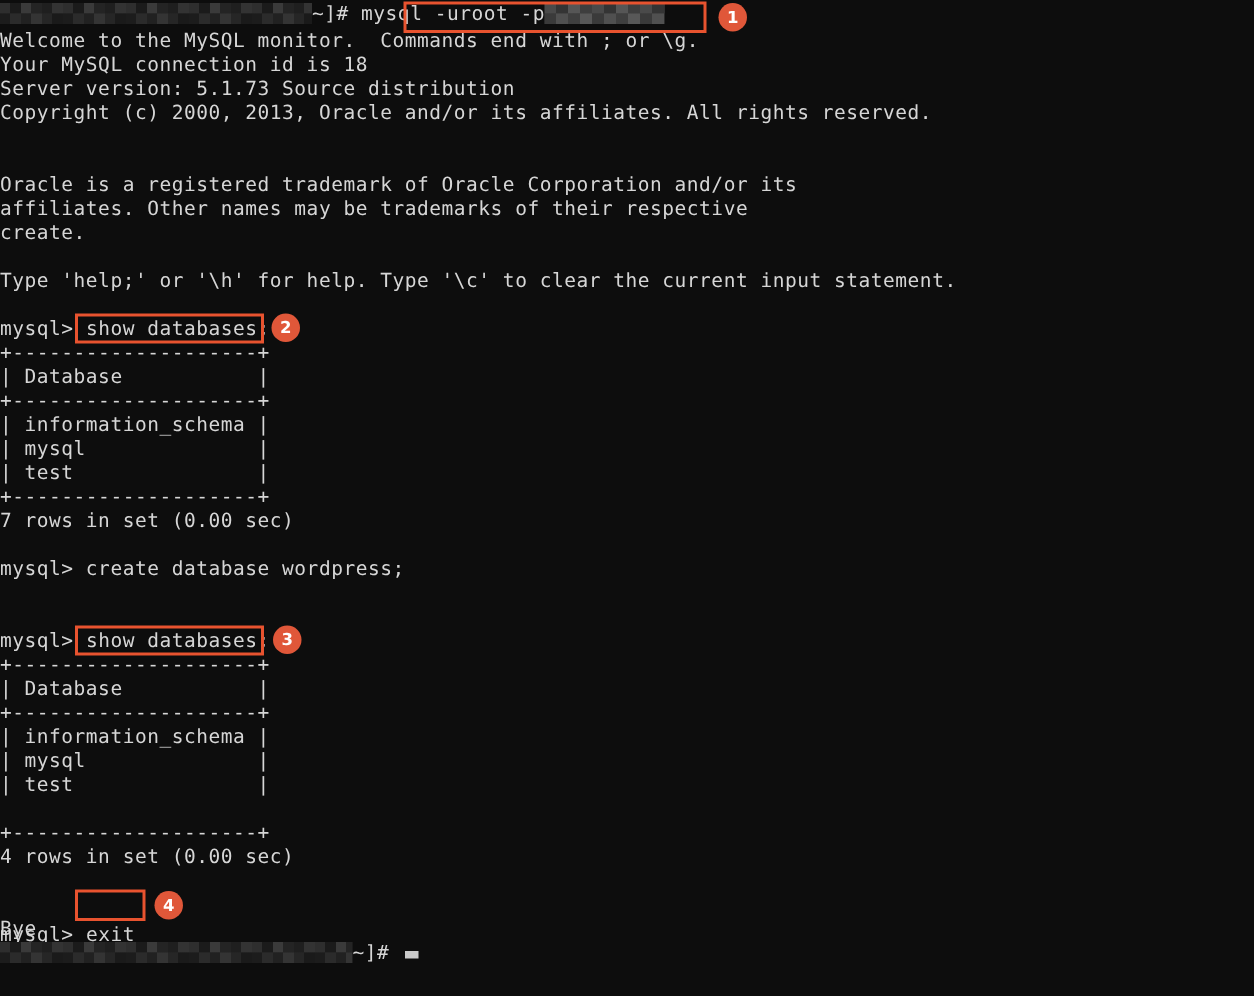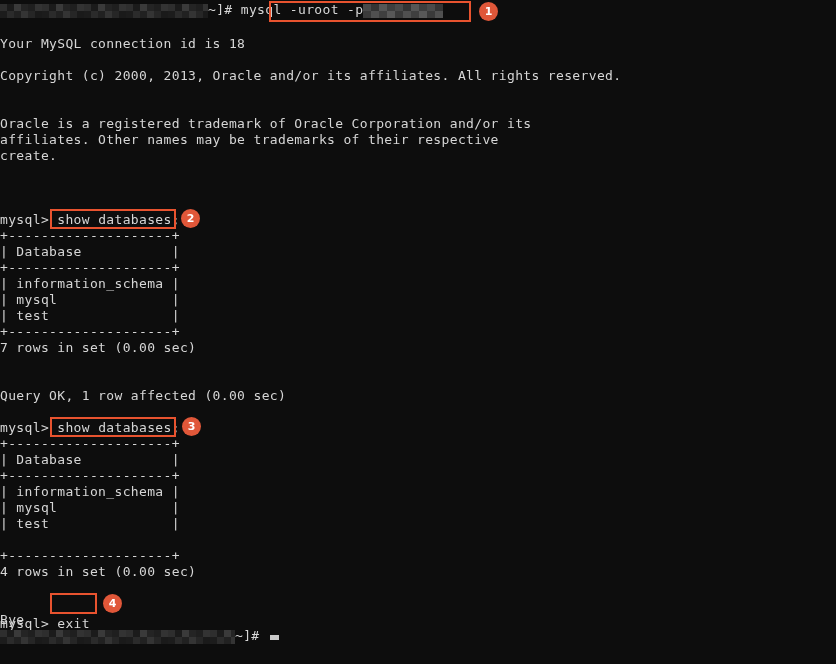--- a/index.html
+++ b/index.html
@@ -121,41 +121,44 @@
     text-align: center;
   }
 </style>
 </head>
 <body>
 
 <div id="terminal">
 
   <div class="line" style="top:2px"><span class="mosaic" style="width:208px"></span><span>~]# </span><span>mysql -uroot -p</span><span class="mosaic light" style="width:80px"></span></div>
 
+  <div class="line" style="top:20px">Welcome to the MySQL monitor.  Commands end with ; or \g.</div>
   <div class="line" style="top:36px">Your MySQL connection id is 18</div>
+  <div class="line" style="top:52px">Server version: 5.1.73 Source distribution</div>
 
   <div class="line" style="top:68px">Copyright (c) 2000, 2013, Oracle and/or its affiliates. All rights reserved.</div>
 
   <div class="line" style="top:132px">affiliates. Other names may be trademarks of their respective</div>
   <div class="line" style="top:116px">Oracle is a registered trademark of Oracle Corporation and/or its</div>
   <div class="line" style="top:148px">create.</div>
 
+  <div class="line" style="top:180px">Type 'help;' or '\h' for help. Type '\c' to clear the current input statement.</div>
 
   <div class="line" style="top:212px"><span>mysql&gt; </span><span>show databases;</span></div>
 
   <div class="line" style="top:228px">+--------------------+</div>
   <div class="line" style="top:244px">| Database           |</div>
   <div class="line" style="top:260px">+--------------------+</div>
   <div class="line" style="top:276px">| information_schema |</div>
   <div class="line" style="top:292px">| mysql              |</div>
   <div class="line" style="top:308px">| test               |</div>
   <div class="line" style="top:324px">+--------------------+</div>
   <div class="line" style="top:340px">7 rows in set (0.00 sec)</div>
 
-  <div class="line" style="top:388px">Query OK, 1 row affected (0.00 sec)</div>
+  <div class="line" style="top:372px">mysql&gt; create database wordpress;</div>
 
   <div class="line" style="top:420px"><span>mysql&gt; </span><span>show databases;</span></div>
 
   <div class="line" style="top:436px">+--------------------+</div>
   <div class="line" style="top:452px">| Database           |</div>
   <div class="line" style="top:468px">+--------------------+</div>
   <div class="line" style="top:484px">| information_schema |</div>
   <div class="line" style="top:500px">| mysql              |</div>
   <div class="line" style="top:516px">| test               |</div>
   <div class="line" style="top:548px">+--------------------+</div>

